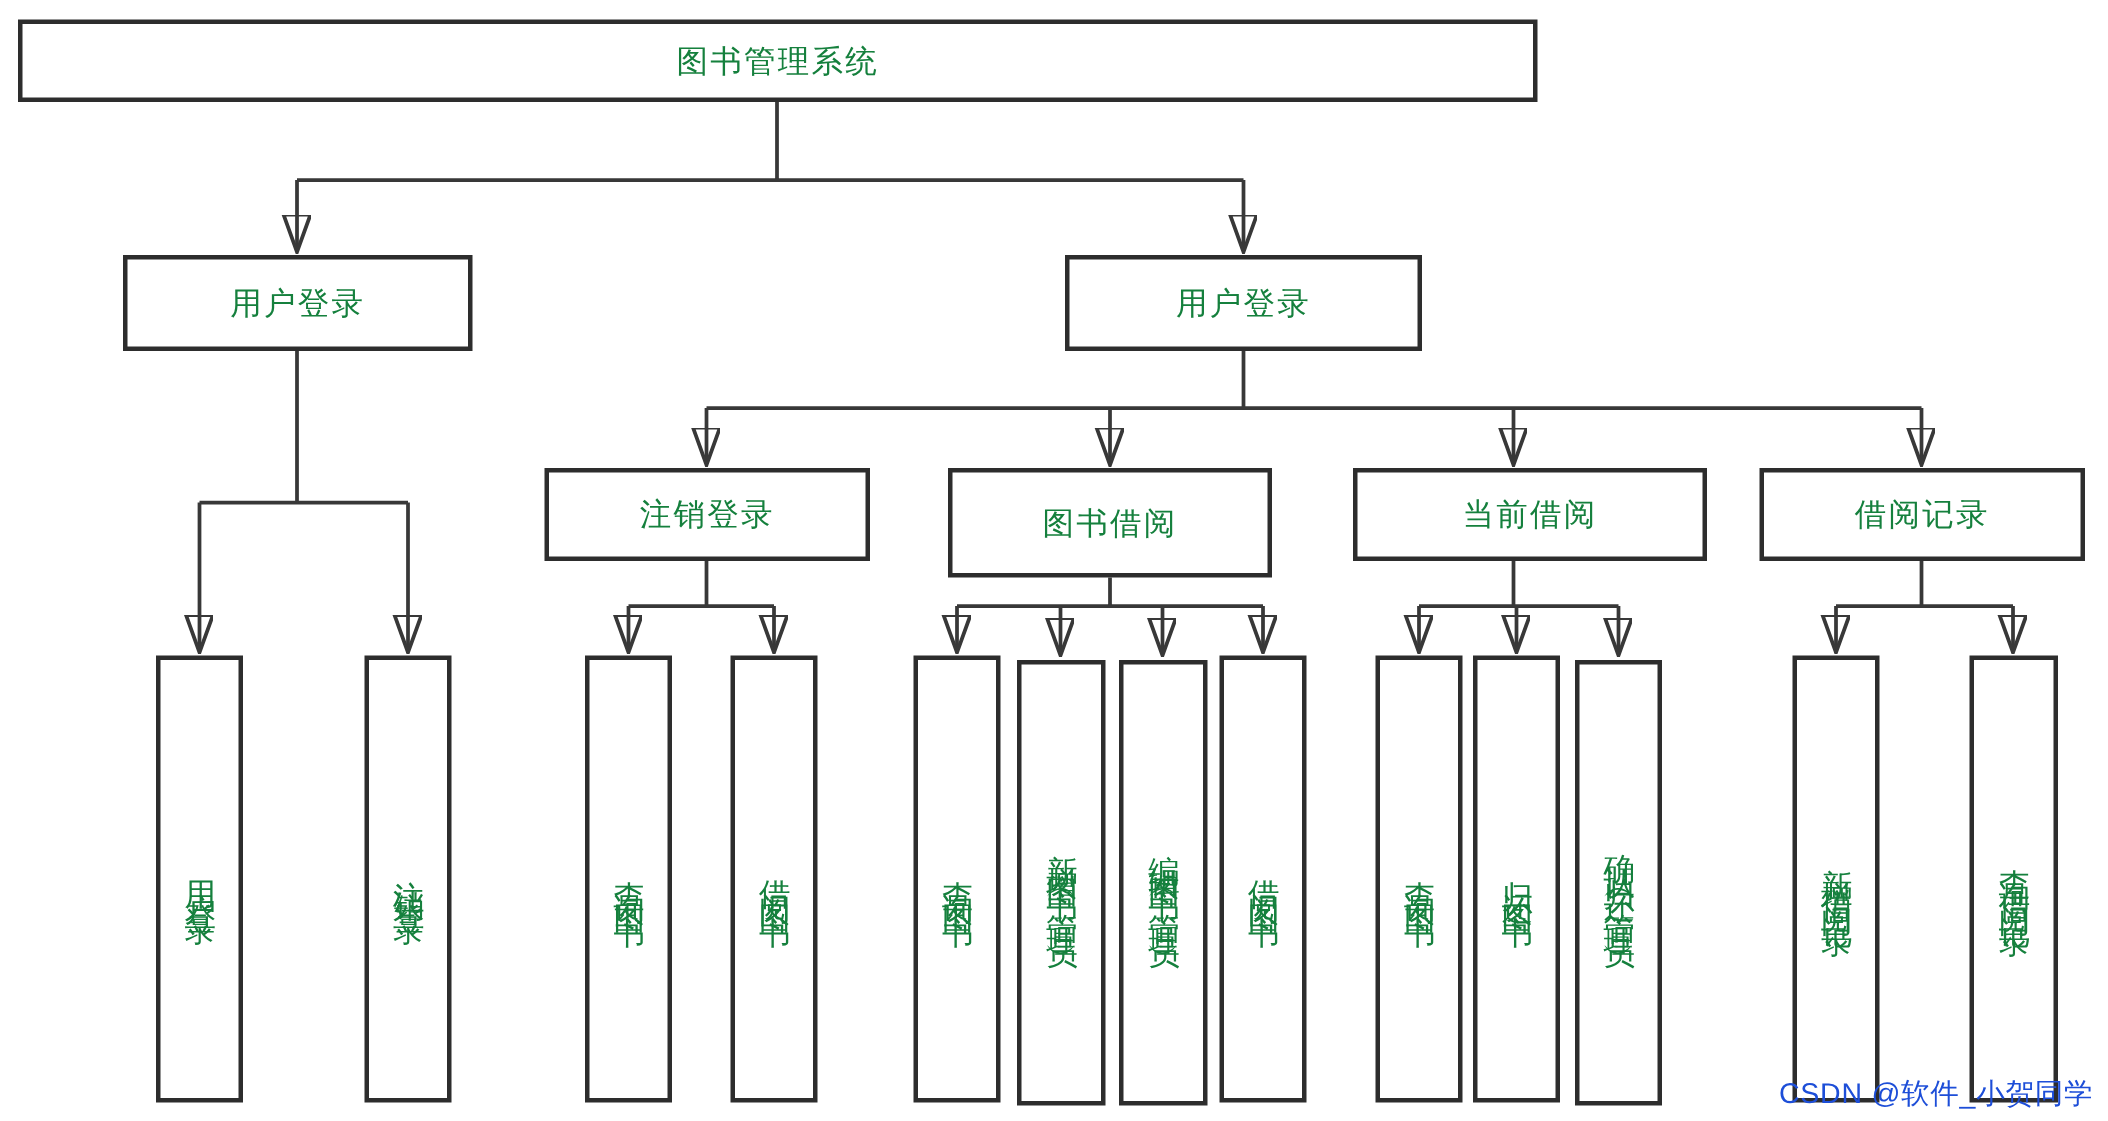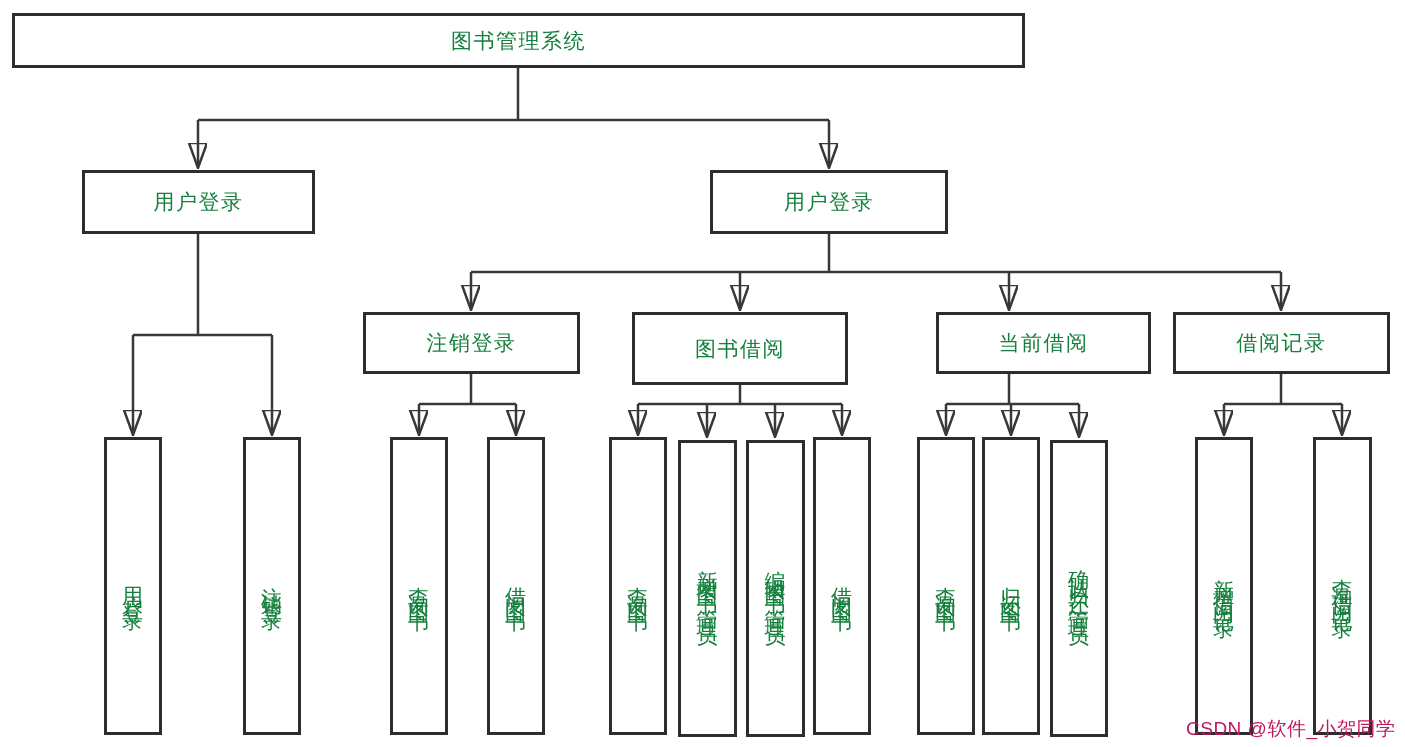--- a/index.html
+++ b/index.html
@@ -41,21 +41,21 @@
   #connectors path, #connectors line{
     stroke:#383838;
     stroke-width:2.5;
     fill:none;
   }
   .watermark{
     position:absolute;
     left:1186px;
     top:716px;
     font-size:19px;
-    color:#be185d;
+    color:#1d4ed8;
     letter-spacing:0.5px;
     white-space:nowrap;
     z-index:5;
   }
 </style>
 </head>
 <body>
 
 <div id="canvas">
 
@@ -110,21 +110,21 @@
   <div class="box" style="left:710px;top:170px;width:238px;height:64px">
     <span class="hlabel">用户登录</span>
   </div>
 
   <div class="box" style="left:363px;top:312px;width:217px;height:62px">
     <span class="hlabel">注销登录</span>
   </div>
   <div class="box" style="left:632px;top:312px;width:216px;height:73px">
     <span class="hlabel">图书借阅</span>
   </div>
-  <div class="box" style="left:936px;top:312px;width:215px;height:62px">
+  <div class="box" style="left:902px;top:312px;width:236px;height:62px">
     <span class="hlabel">当前借阅</span>
   </div>
   <div class="box" style="left:1173px;top:312px;width:217px;height:62px">
     <span class="hlabel">借阅记录</span>
   </div>
 
   <div class="box leaf" style="left:104px;top:437px;width:58px;height:298px">
     <span>用户登录</span>
   </div>
   <div class="box leaf" style="left:243px;top:437px;width:58px;height:298px">

